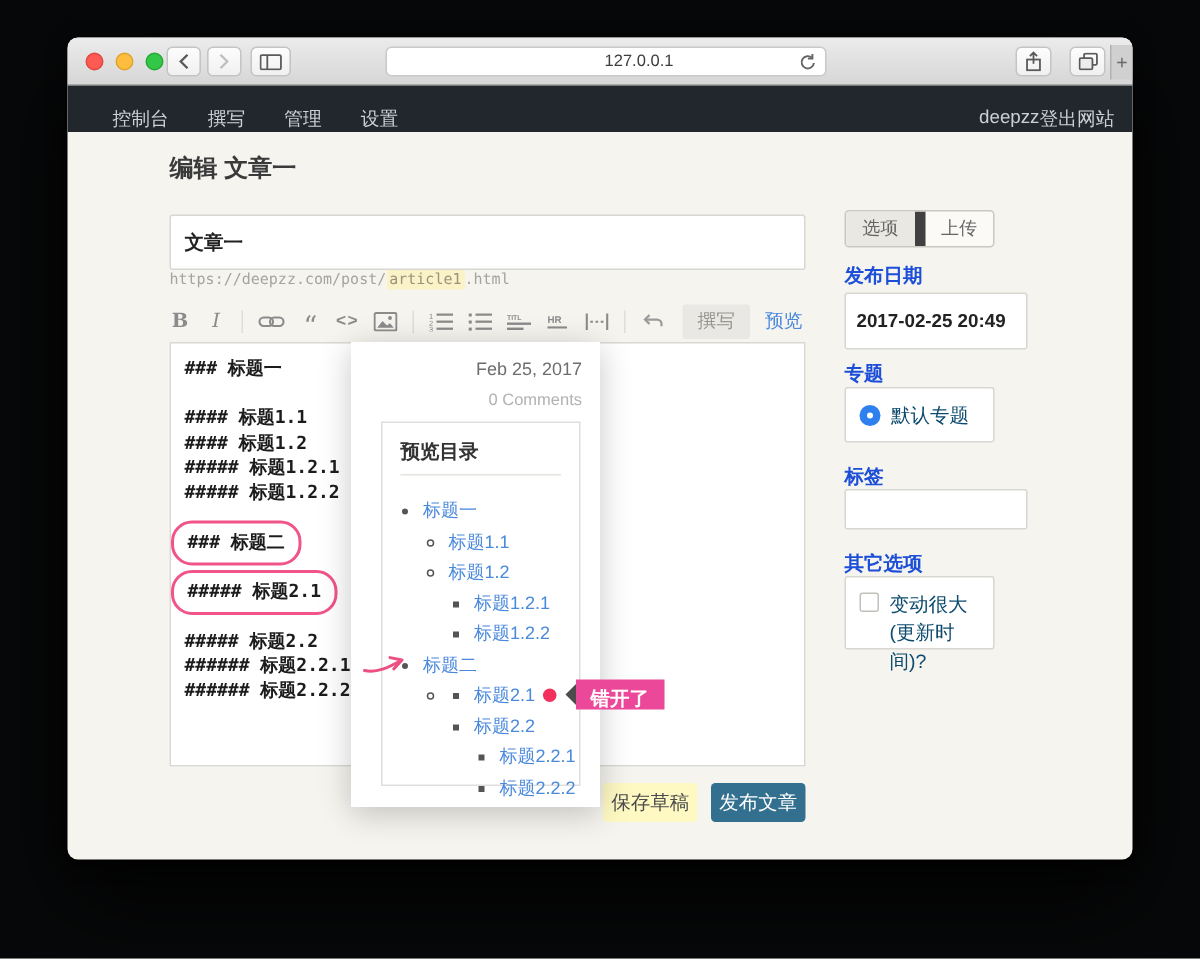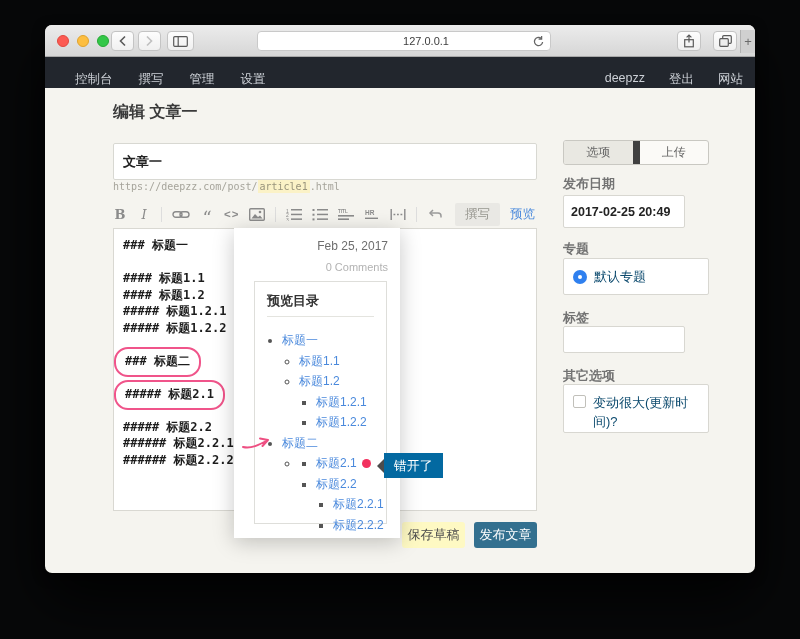--- a/index.html
+++ b/index.html
@@ -82,35 +82,35 @@
   ul.toc-ul { margin:0; padding-left:15px; }
   ul.toc-ul ul.toc-ul { padding-left:17px; }
   ul.d1 { list-style-type:disc; }
   ul.d2 { list-style-type:circle; }
   ul.d3, ul.d4 { list-style-type:square; }
   .toc-ul li { font-size:12px; line-height:20.5px; color:#555; }
   .toc-link { color:#4a89dc; text-decoration:none; cursor:pointer; }
   .red-dot { display:inline-block; width:9px; height:9px; border-radius:50%;
     background:#f2315e; margin-left:5px; vertical-align:-1px; }
   .tipwrap { position:relative; display:inline-block; width:0; height:0; }
-  .tip { position:absolute; left:13px; top:-14px; background:#0369a1; color:#fff; font-size:13px;
-    font-weight:normal; line-height:25px; height:25px; padding:0 10px; white-space:nowrap; z-index:20; }
+  .tip { position:absolute; left:13px; top:-14px; background:#ec4899; color:#fff; font-size:13px;
+    font-weight:bold; line-height:25px; height:20px; padding:0 10px; white-space:nowrap; z-index:20; }
   .tip::before { content:""; position:absolute; left:-7px; top:50%; margin-top:-7px;
     border-top:7px solid transparent; border-bottom:7px solid transparent;
     border-right:7px solid #4c4c4c; }
   .annot-arrow { position:absolute; left:196px; top:409px; z-index:6; }
 
   
-  .sb-el { position:absolute; left:518px; width:146px; }
+  .sb-el { position:absolute; left:518px; width:100px; }
   .sb-tabs { top:115px; height:25px; display:flex; border:1px solid #c9c8c2; border-radius:3px;
     overflow:hidden; background:#fbfaf7; }
   .sb-tab { flex:1; font-size:12px; color:#666; display:flex; align-items:center; justify-content:center; cursor:pointer; }
   .sb-tab.active { background:#e9e8e2; }
   .sb-tab + .sb-tab { border-left:7px solid #404040; }
-  .sb-label { font-size:13px; font-weight:bold; color:#737373; }
+  .sb-label { font-size:13px; font-weight:bold; color:#1d4ed8; }
   .sb-input { background:#fff; border:1px solid #d8d7d1; border-radius:2px; width:122px;
     padding:0 7px; font-size:12.5px; color:#222; font-weight:bold;
     font-family:"Liberation Sans","DejaVu Sans",sans-serif; }
   .sb-box { background:#fff; border:1px solid #d8d7d1; border-radius:2px; display:flex;
     align-items:center; padding:8px 9px; gap:7px; }
   .radio { width:14px; height:14px; border-radius:50%; background:#2f80ef; position:relative; flex:0 0 auto; }
   .radio::after { content:""; position:absolute; left:5px; top:5px; width:4px; height:4px;
     border-radius:50%; background:#fff; }
   .checkbox { width:13px; height:13px; border:1px solid #c1c0ba; border-radius:2px;
     background:#fff; flex:0 0 auto; margin-top:2px; }
@@ -178,21 +178,21 @@
   </div>
 
   <div class="topnav">
     <span id="nav-left" style="display:flex;gap:26px;">
         <span class="nav-item">控制台</span>
         <span class="nav-item">撰写</span>
         <span class="nav-item">管理</span>
         <span class="nav-item">设置</span>
       </span>
     <span class="spacer"></span>
-    <span id="nav-right" style="display:flex;gap:24px;margin-top:44px;">
+    <span id="nav-right" style="display:flex;margin-top:44px;">
         <span class="nav-item">deepzz</span>
         <span class="nav-item">登出</span>
         <span class="nav-item">网站</span>
       </span>
   </div>
 
   <div class="h1">编辑 文章一</div>
   <input class="title-input" value="文章一" style="">
   <div class="urlline">
     <span>https://deepzz.com/post/</span><span class="slug">article1</span><span>.html</span>
@@ -321,21 +321,21 @@
 
   <svg class="annot-arrow" width="34" height="20" viewBox="0 0 34 20">
     <path d="M2 13 C 10 15, 18 11, 27 6 M27 6 L19 4.4 M27 6 L21.5 12" fill="none" stroke="#ee4f82" stroke-width="2" stroke-linecap="round"></path>
   </svg>
 
   <div class="sb-el sb-tabs">
     <div class="sb-tab active">选项</div>
     <div class="sb-tab">上传</div>
   </div>
   <div class="sb-el sb-label" style="top:150px;">发布日期</div>
-  <input class="sb-el sb-input" style="top: 170px; height: 33px;" value="2017-02-25 20:49">
+  <input class="sb-el sb-input" style="top: 170px; height: 38px;" value="2017-02-25 20:49">
   <div class="sb-el sb-label" style="top:215px;">专题</div>
   <div class="sb-el sb-box" style="top:233px;height:37px;">
     <span class="radio"></span>
     <span class="opt-text">默认专题</span>
   </div>
   <div class="sb-el sb-label" style="top:284px;">标签</div>
   <input class="sb-el sb-input" style="top: 301px; height: 27px;" value="">
   <div class="sb-el sb-label" style="top:342px;">其它选项</div>
   <div class="sb-el sb-box" style="top:359px;height:49px;align-items:flex-start;">
     <span class="checkbox"></span>

